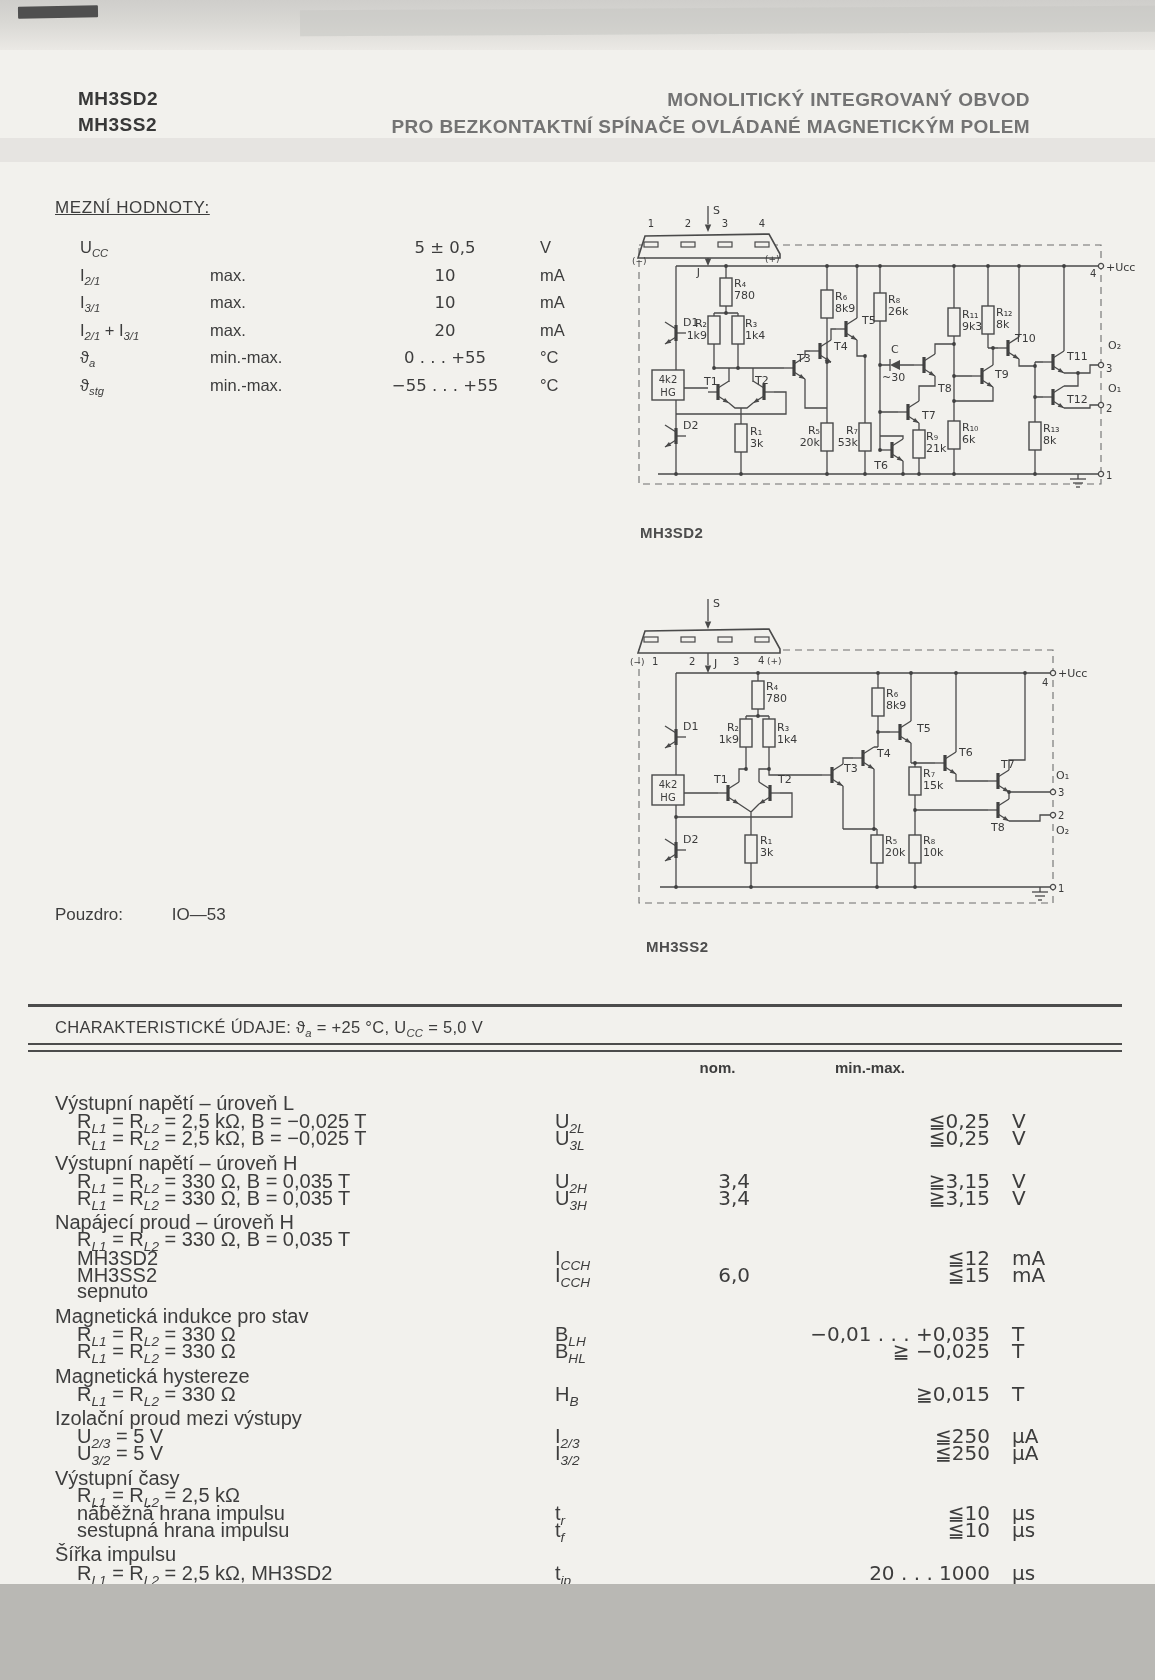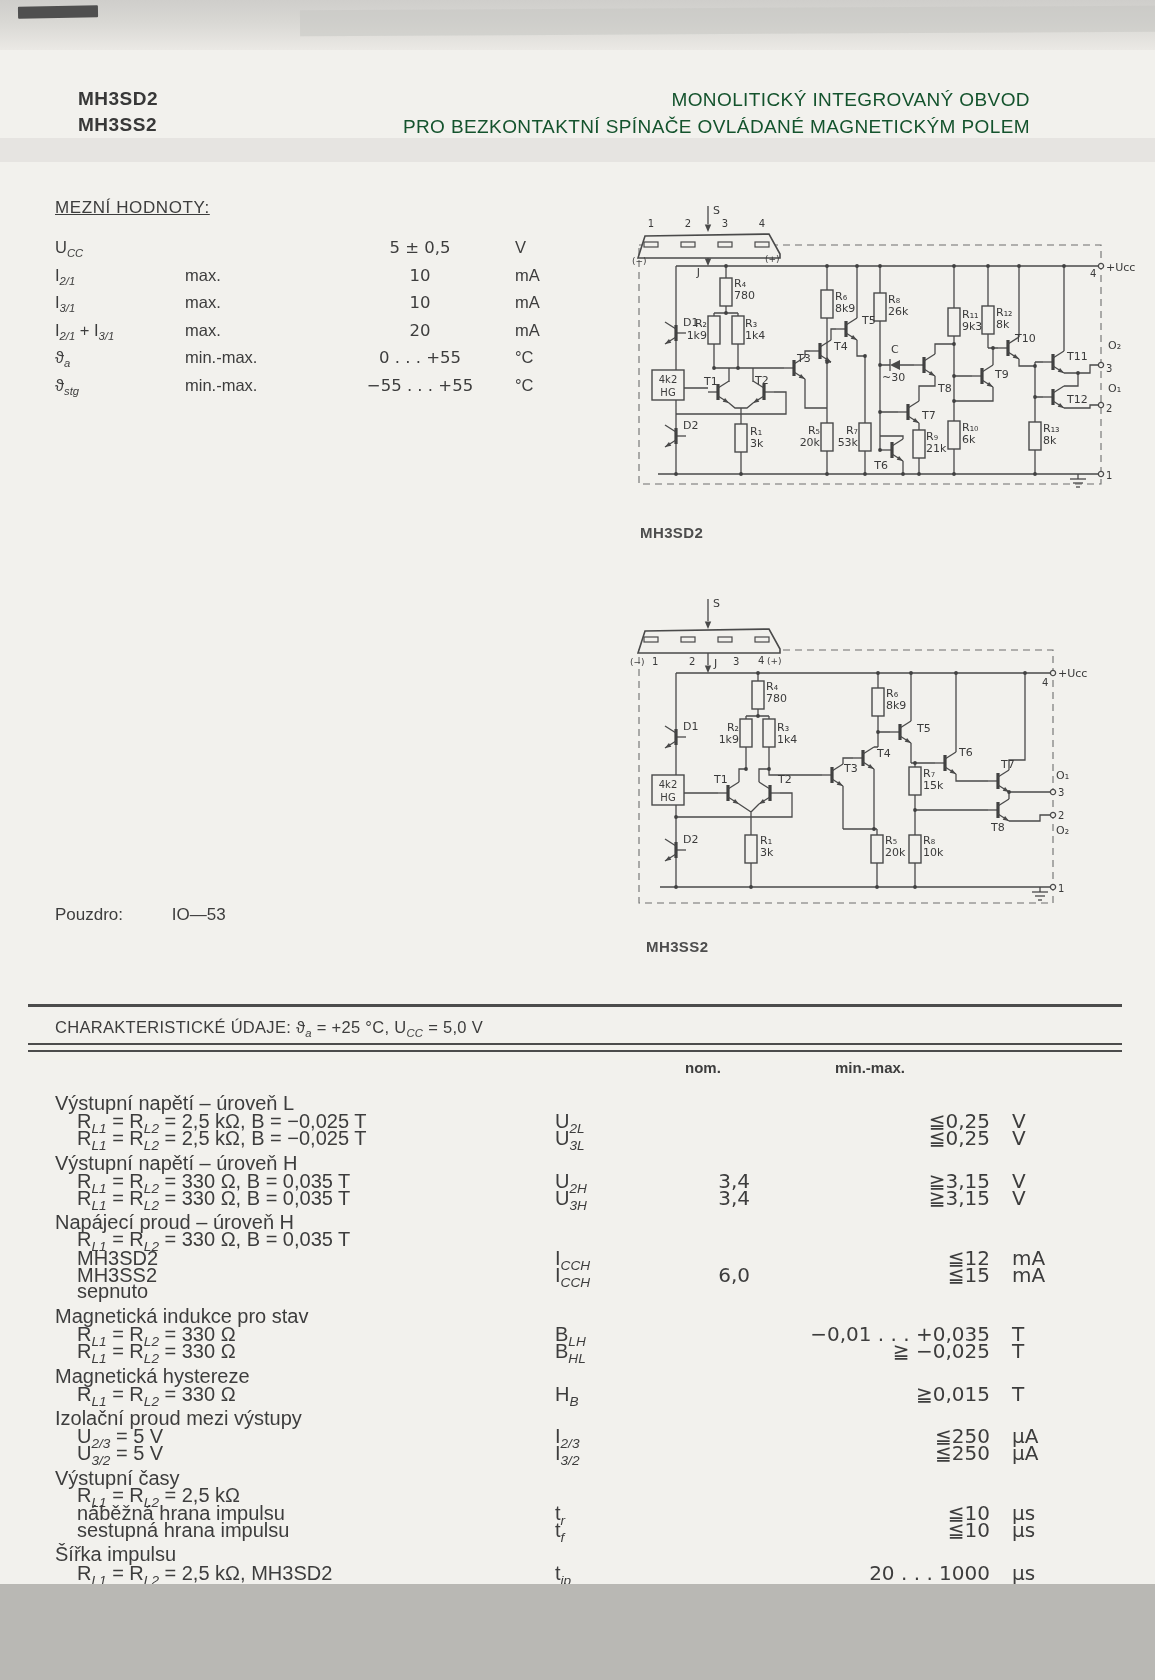--- a/index.html
+++ b/index.html
@@ -9,40 +9,40 @@
   
   .band-top{top:0;left:0;width:1155px;height:50px;
     background:linear-gradient(180deg,#cfcecb 0%,#d9d8d4 45%,#ebe9e5 100%);}
   .band-top2{top:8px;left:300px;width:855px;height:26px;background:#c7c6c2;opacity:.55;transform:rotate(-.3deg);}
   .dash-mark{top:6px;left:18px;width:80px;height:12px;background:#4f4f4f;transform:rotate(-1deg);border-radius:1px;}
   .band-head{top:138px;left:0;width:1155px;height:24px;background:#e2e1dd;opacity:.8;}
   .band-bottom{top:1612px;left:0;width:1155px;height:19px;
     background:linear-gradient(90deg,#c3c2be,#d0cfca 35%,#c5c4bf 70%,#cccbc6);}
   
   .hdr-parts{top:86px;left:78px;font-size:19px;font-weight:700;line-height:26px;letter-spacing:.5px;color:#383838;}
-  .hdr-title{top:86px;right:125px;width:760px;text-align:right;font-size:19px;font-weight:400;line-height:27px;letter-spacing:.4px;color:#14532d;}
+  .hdr-title{top:86px;right:125px;width:760px;text-align:right;font-size:19px;font-weight:700;line-height:27px;letter-spacing:.4px;color:#737373;}
   
   .limits-title{top:198px;left:55px;font-size:17px;letter-spacing:.6px;text-decoration:underline;}
   .limits-rows{top:238px;left:55px;width:530px;}
-  .lrow{display:grid;grid-template-columns:130px 150px 170px 80px;height:27.6px;align-items:baseline;font-size:16.5px;}
+  .lrow{display:grid;grid-template-columns:130px 150px 170px 80px;height:27.6px;align-items:baseline;font-size:16.5px;margin-left:25px;}
   .lc.val{text-align:center;font-family:"DejaVu Sans",sans-serif;}
   .lc.unit{padding-left:10px;}
   sub{font-size:68%;font-style:italic;line-height:0;}
   
   .pouzdro{top:905px;left:55px;font-size:17px;}
   .pouzdro .v{margin-left:44px;}
   
   .cap{font-size:15px;font-weight:700;letter-spacing:.4px;color:#4d4d4d;}
   .cap1{top:524px;left:640px;} .cap2{top:938px;left:646px;}
   
   .rule1{top:1004px;left:28px;width:1094px;height:3px;background:#4c4c4c;}
   .char-title{top:1018px;left:55px;font-size:16.5px;letter-spacing:.3px;}
   .rule2{top:1043px;left:28px;width:1094px;height:9px;border-top:2.5px solid #4c4c4c;border-bottom:2.5px solid #4c4c4c;box-sizing:border-box;}
   .char-head{top:1059px;left:55px;width:1065px;display:grid;grid-template-columns:500px 130px 65px 240px 130px;font-size:15px;font-weight:700;}
-  .char-head .n{} .char-head .m{text-align:center;}
+  .char-head .n{text-align:center;} .char-head .m{text-align:center;}
   .char-rows{top:1084px;left:55px;width:1065px;}
   .crow{display:grid;grid-template-columns:500px 130px 65px 240px 130px;height:17.2px;align-items:baseline;font-size:20px;}
   .crow.group{margin-top:8px;}
   .c-desc.ind{padding-left:22px;}
   .c-nom,.c-mm{text-align:right;font-family:"DejaVu Sans",sans-serif;}
   .c-unit{padding-left:22px;font-family:"DejaVu Sans",sans-serif;}
   
   .pageno{top:1640px;left:1088px;font-size:17px;color:#c2410c;letter-spacing:1px;}
   
   .sch line,.sch path,.sch polyline{stroke:#4a4a4a;stroke-width:1.3;fill:none;}

